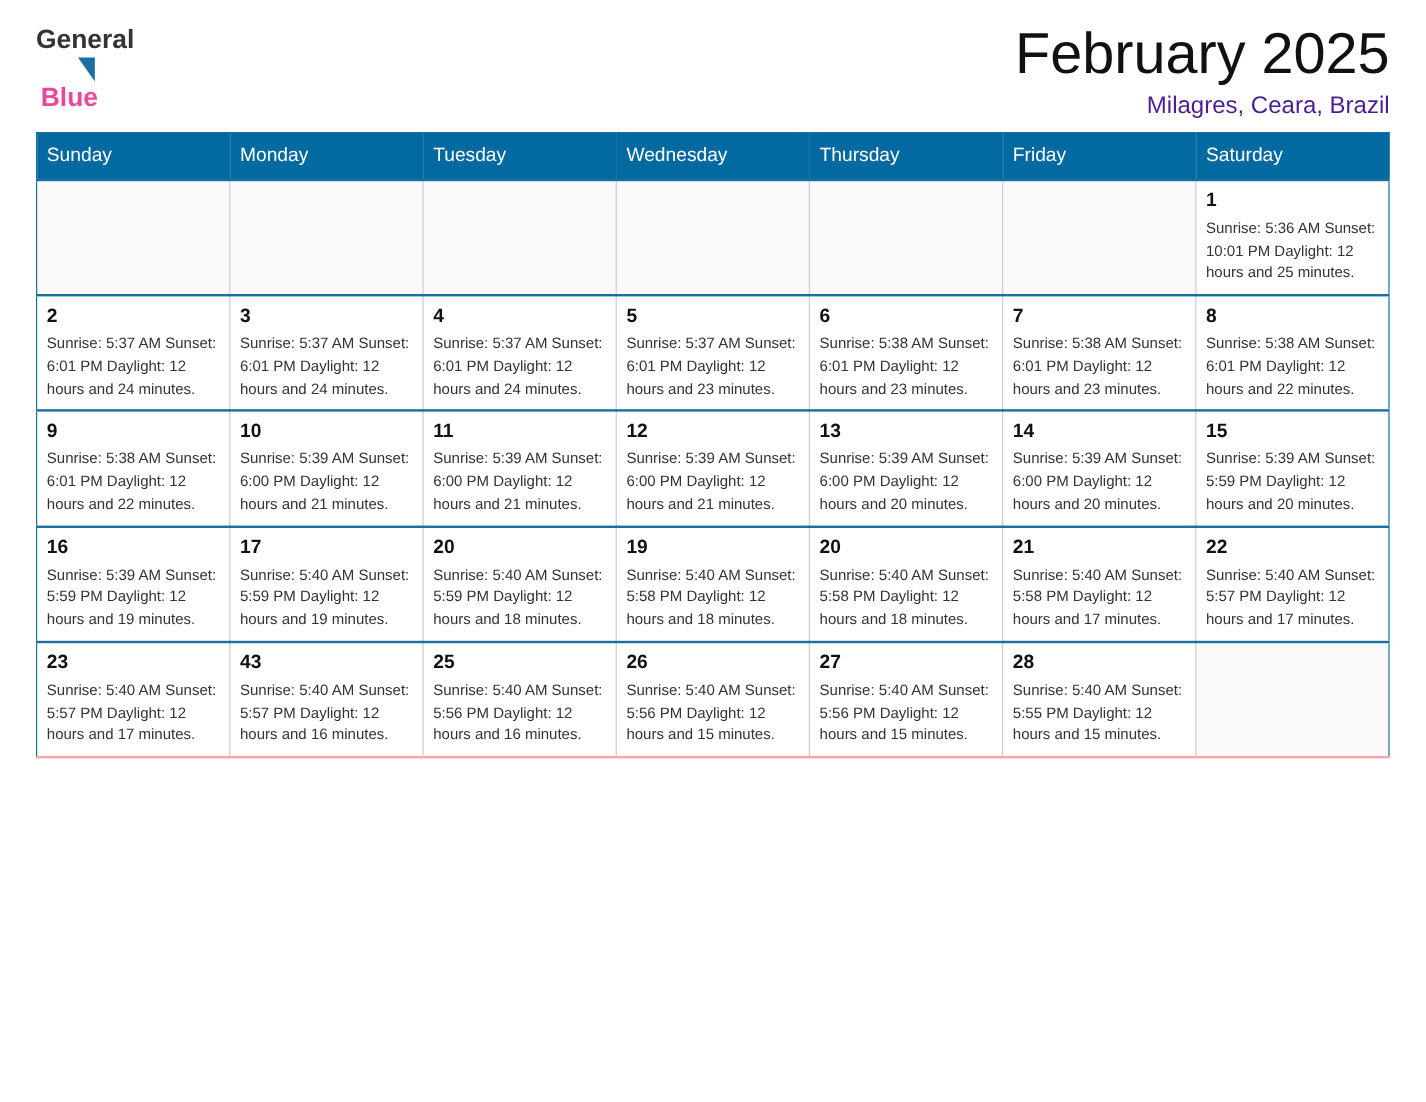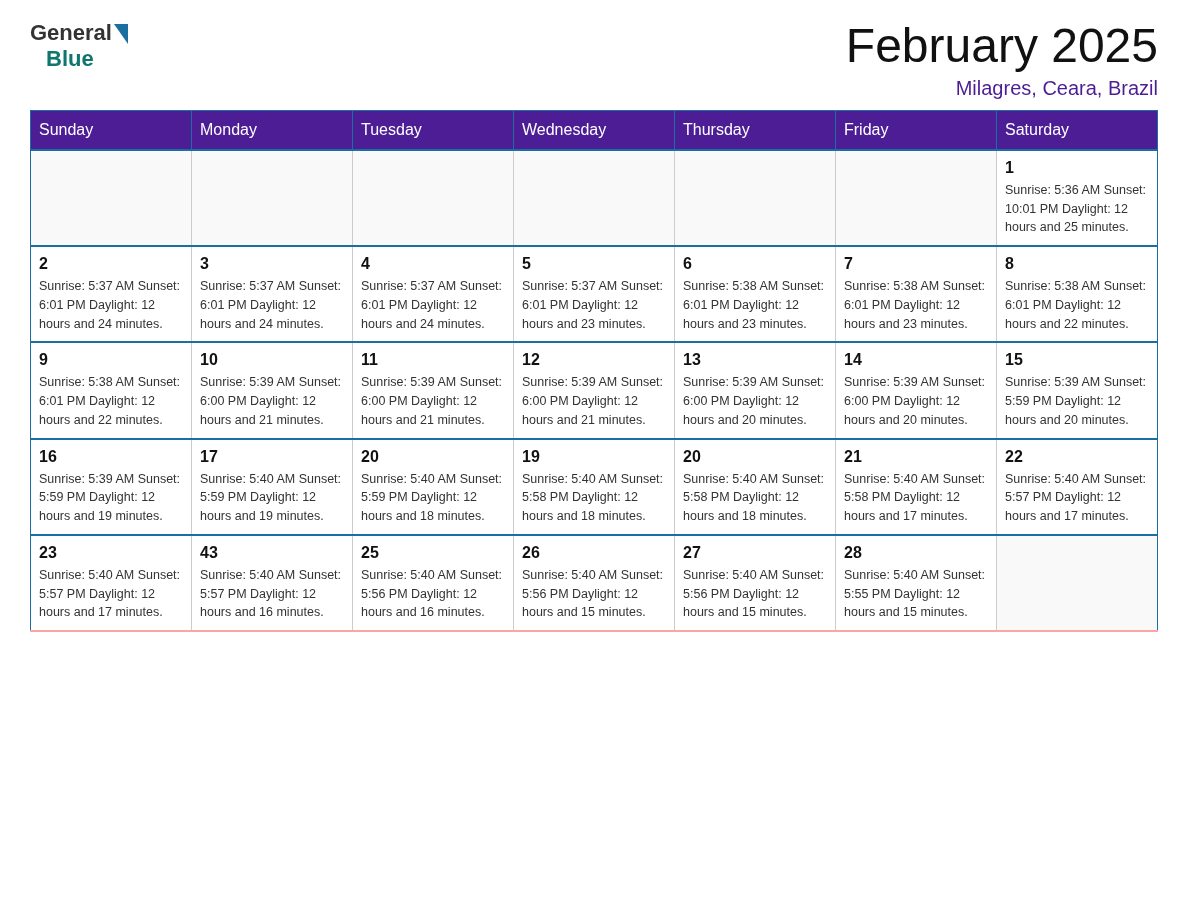--- a/index.html
+++ b/index.html
@@ -17,40 +17,41 @@
       margin-bottom: 10px;
     }
     .logo {
       display: flex;
       flex-direction: column;
       align-items: flex-start;
     }
     .logo-top {
       display: flex;
       align-items: center;
+      flex-direction: column;
     }
     .logo-general {
       font-size: 22px;
       font-weight: bold;
       color: #333;
     }
     .logo-arrow {
       width: 0;
       height: 0;
       border-left: 14px solid transparent;
       border-right: 0px solid transparent;
       border-top: 20px solid #1a6fa0;
       margin-left: 2px;
       margin-top: 2px;
     }
     .logo-blue {
       font-size: 22px;
       font-weight: bold;
-      color: #0f766e;
-      margin-left: 16px;
+      color: #ec4899;
+      margin-left: 4px;
     }
     .title-section {
       text-align: right;
     }
     .month-title {
       font-size: 48px;
       font-weight: normal;
       color: #111;
       line-height: 1.1;
       text-align: right;
@@ -59,21 +60,21 @@
       font-size: 20px;
       color: #4c1d95;
       margin-top: 4px;
     }
     table {
       width: 100%;
       border-collapse: collapse;
       margin-top: 10px;
     }
     thead tr {
-      background-color: #4c1d95;
+      background-color: #0369a1;
     }
     thead th {
       color: #fff;
       font-size: 16px;
       font-weight: normal;
       padding: 10px 8px;
       text-align: left;
       border: 1px solid #1a6fa0;
     }
     tbody tr {

